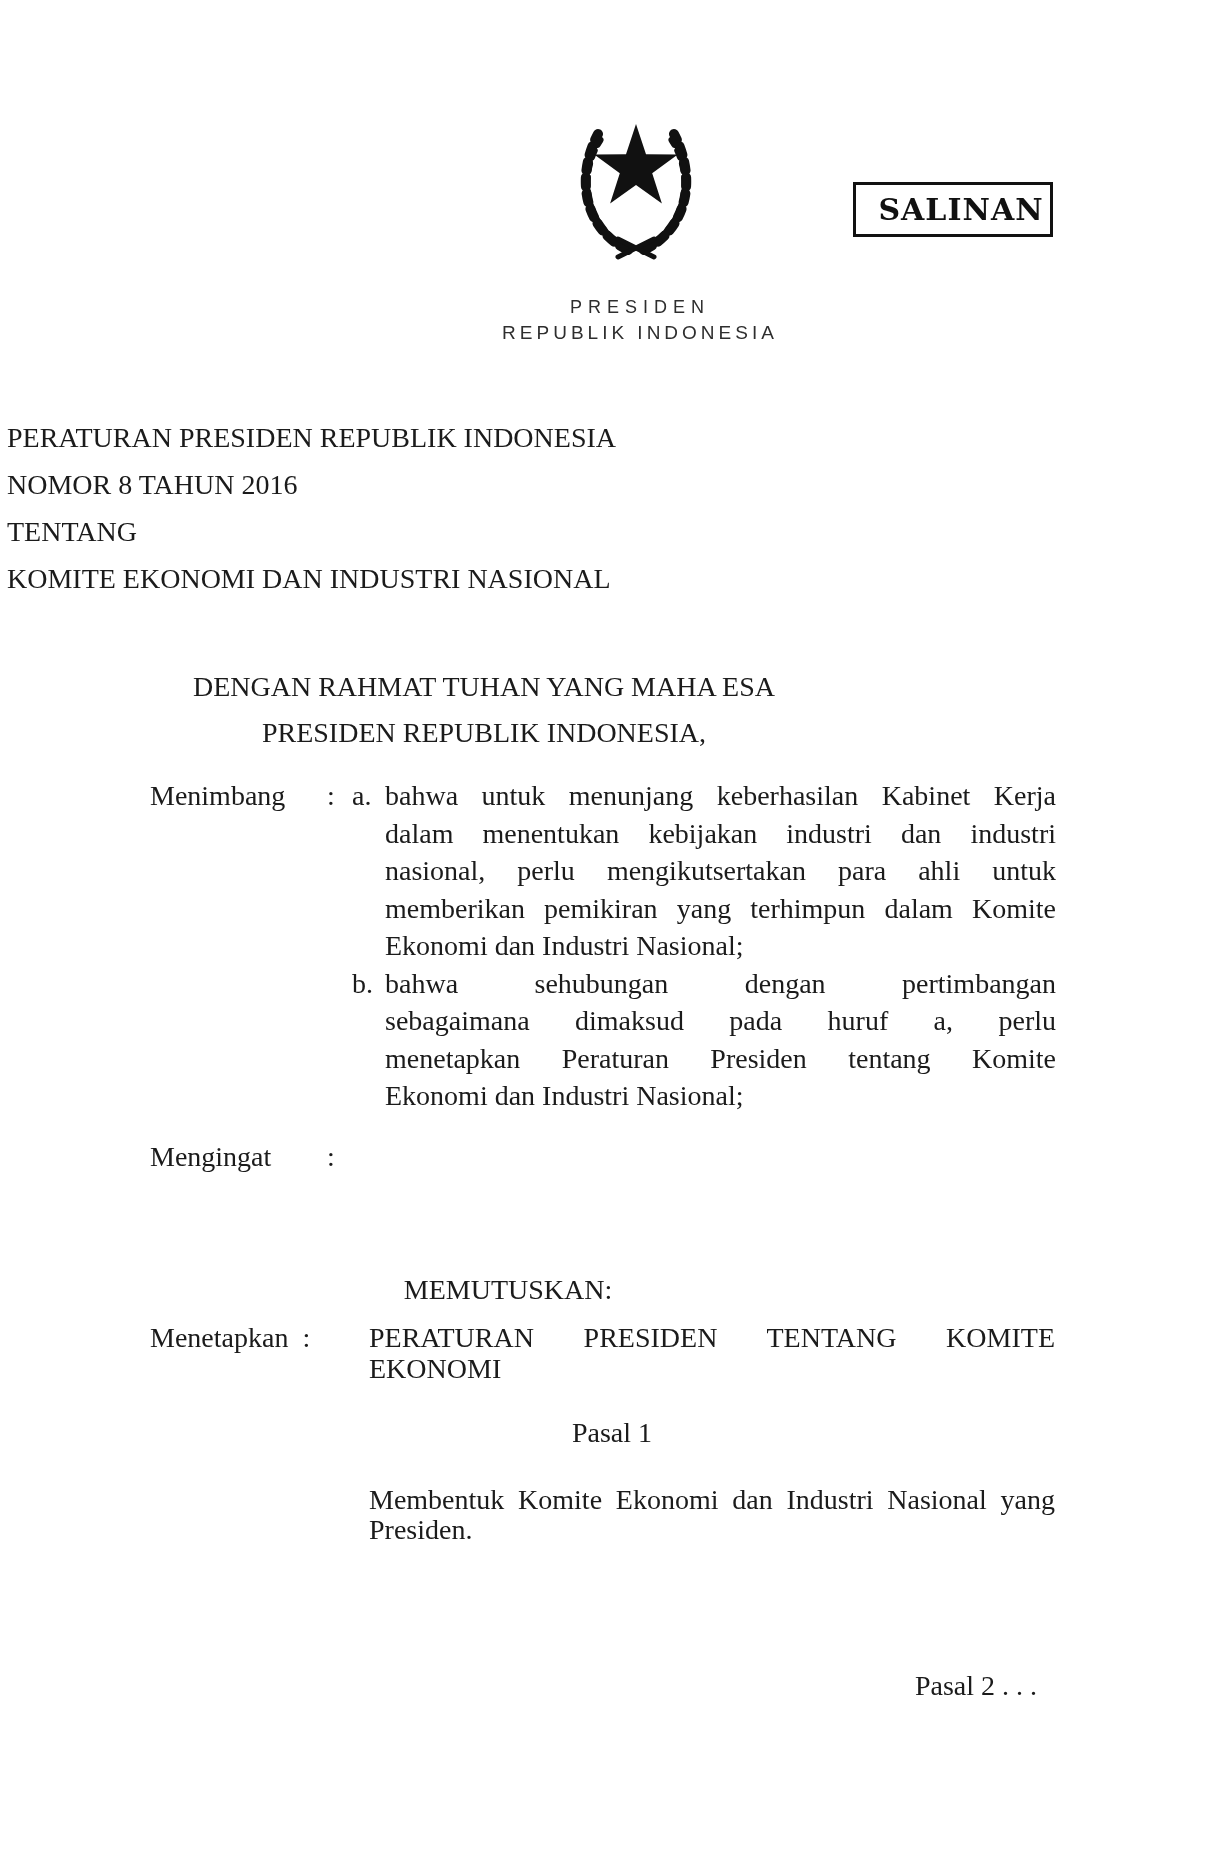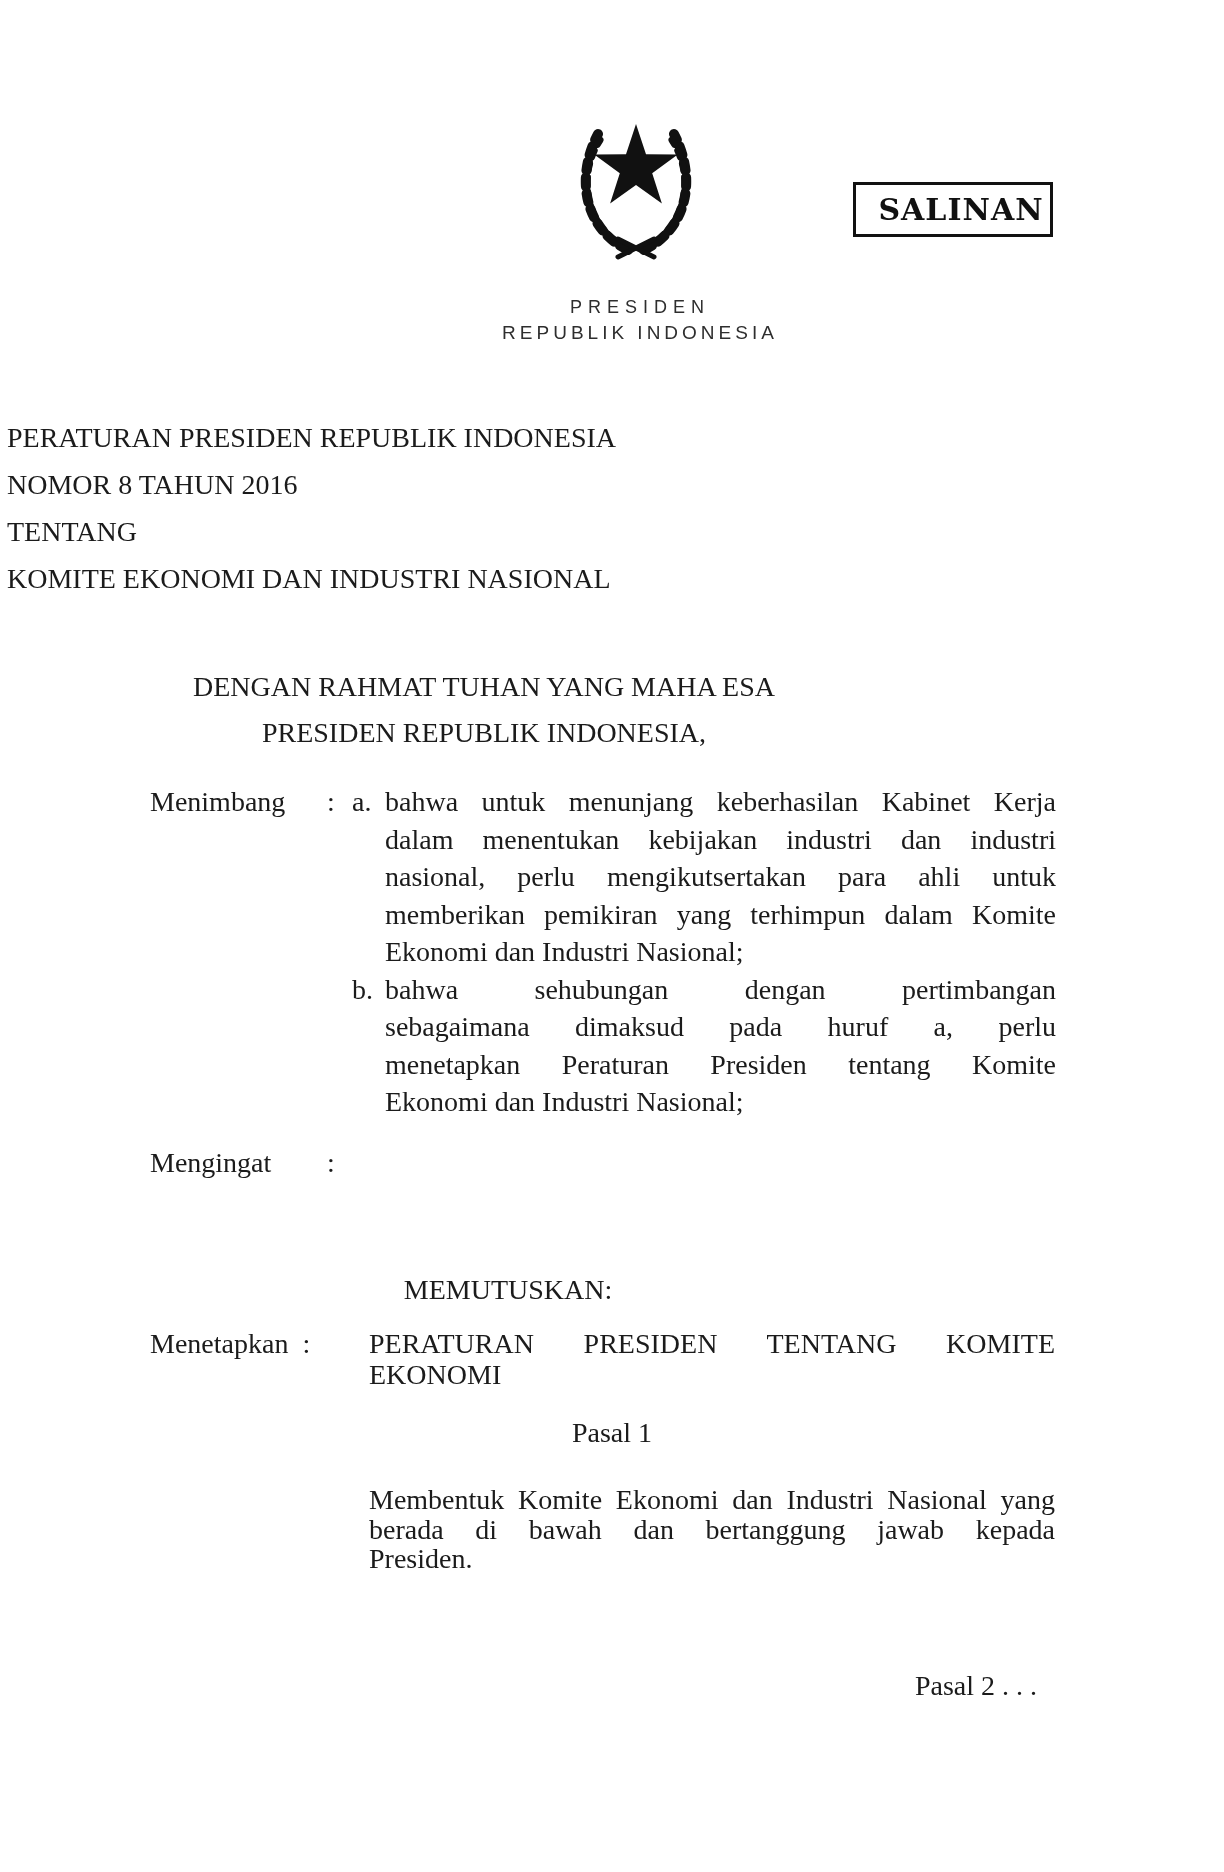--- a/index.html
+++ b/index.html
@@ -40,21 +40,21 @@
   }
   .memutuskan{
     position:absolute;left:0;top:1271px;width:1016px;
     text-align:center;font-size:28px;line-height:38px;
   }
   .pasal1-heading{
     position:absolute;left:0;top:1418px;width:1224px;
     text-align:center;font-size:28px;line-height:30px;
   }
   
-  .sec{position:absolute;left:150px;width:906px;font-size:28px;margin-top:6px;}
+  .sec{position:absolute;left:150px;width:906px;font-size:28px;}
   .sec .label-cell{white-space:nowrap;}
   .sec-considering{top:777px;display:grid;grid-template-columns:177px 25px 704px;}
   .sec-considering .label-cell,.sec-considering .colon-cell{line-height:37.5px;}
   .cons-item{display:grid;grid-template-columns:33px 671px;}
   .cons-item .letter-cell{line-height:37.5px;}
   .sec-considering .jline{line-height:37.5px;}
   .sec-remembering{top:1138px;display:grid;grid-template-columns:177px 44px 684px;}
   .sec-remembering .label-cell,.sec-remembering .colon-cell{line-height:38px;}
   .sec-remembering .jline{line-height:38px;}
   .sec-establishing{top:1322px;display:grid;grid-template-columns:219px 686px;}
@@ -149,19 +149,18 @@
       <span class="colon-inline">:</span>
     </div>
     <div class="itext">
         <div class="jline">PERATURAN PRESIDEN TENTANG KOMITE EKONOMI</div>
       </div>
   </div>
 
   <div class="pasal1-heading">Pasal 1</div>
   <div class="pasal1-para">
       <div class="jline">Membentuk Komite Ekonomi dan Industri Nasional yang</div>
-      <div class="jline">berada di bawah dan bertanggung jawab kepada</div>
       <div class="jline jline-last">Presiden.</div>
     </div>
 
   <div class="catchword">Pasal 2 . . .</div>
 
 </div>
 
 </body></html>

